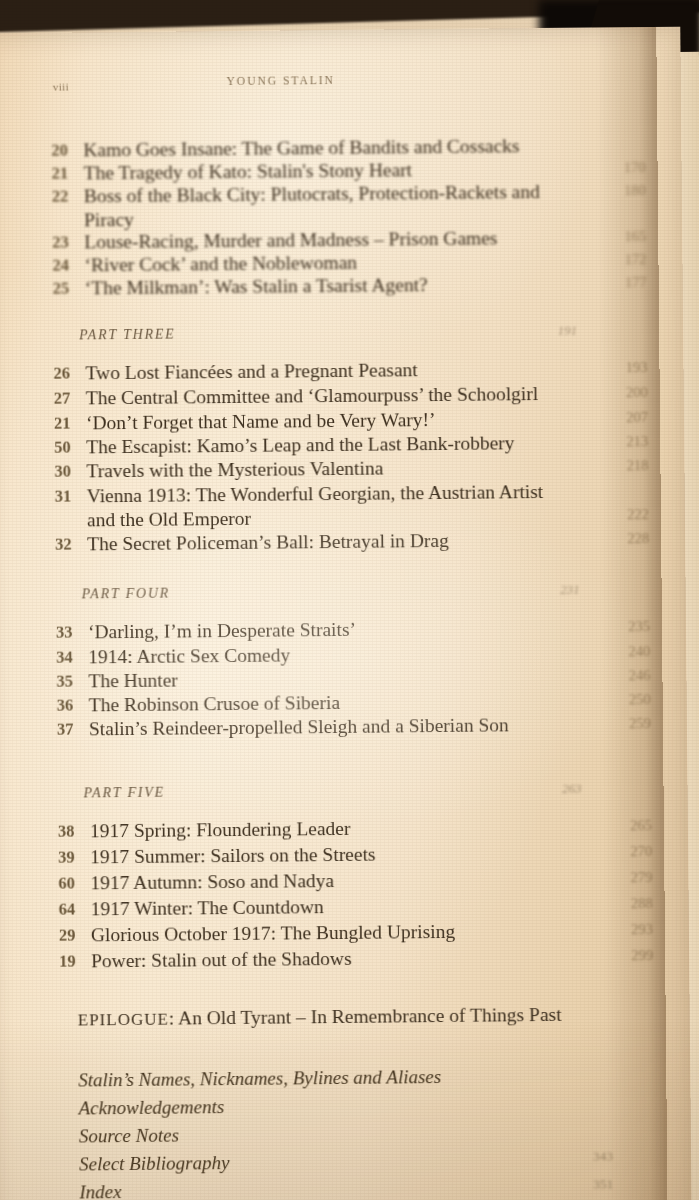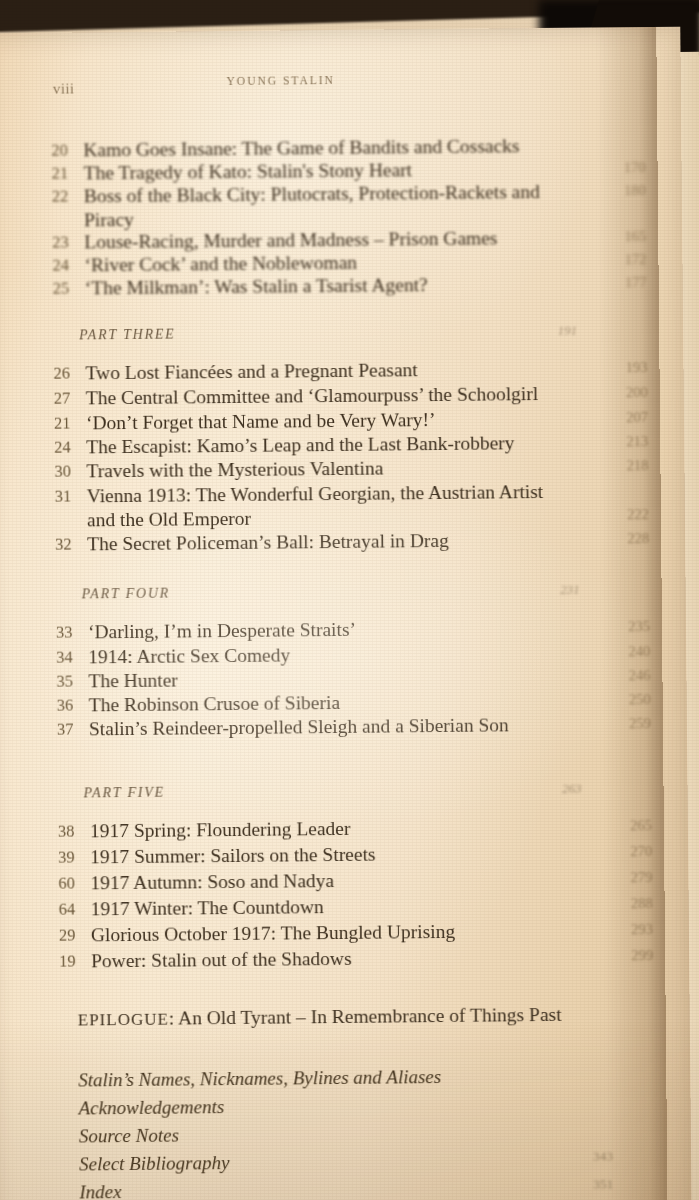--- a/index.html
+++ b/index.html
@@ -140,21 +140,21 @@
     letter-spacing: 2.0px;
     font-size: 11.5px;
     color: #6b5435;
     filter: blur(0.55px);
     opacity: 0.78;
   }
   .folio {
     position: absolute;
     top: 48px;
     left: 72px;
-    font-size: 15px;
+    font-size: 11px;
     color: #6b5435;
     filter: blur(0.6px);
     opacity: 0.72;
     letter-spacing: 0.4px;
   }
 
   
   .toc {
     position: absolute;
     left: 0; top: 0;
@@ -170,20 +170,21 @@
     white-space: nowrap;
   }
   .num {
     position: absolute;
     left: 0;
     width: 28px;
     text-align: left;
     font-size: 16.5px;
     color: #5b4728;
     opacity: 0.88;
+    font-weight: bold;
   }
   .title {
     position: absolute;
     left: 32px;
     color: #3f3120;
   }
   .title.cont {
     left: 32px;
   }
   .pageno {
@@ -339,21 +340,21 @@
           <span class="num">27</span>
           <span class="title">The Central Committee and ‘Glamourpuss’ the Schoolgirl</span>
           <span class="pageno">200</span>
         </div>
         <div class="row soft-mid" style="top:377px">
           <span class="num">21</span>
           <span class="title">‘Don’t Forget that Name and be Very Wary!’</span>
           <span class="pageno">207</span>
         </div>
         <div class="row soft-mid" style="top:401px">
-          <span class="num">24</span>
+          <span class="num">50</span>
           <span class="title">The Escapist: Kamo’s Leap and the Last Bank-robbery</span>
           <span class="pageno">213</span>
         </div>
         <div class="row soft-mid" style="top:425px">
           <span class="num">30</span>
           <span class="title">Travels with the Mysterious Valentina</span>
           <span class="pageno">218</span>
         </div>
         <div class="row soft-mid" style="top:450px">
           <span class="num">31</span>

